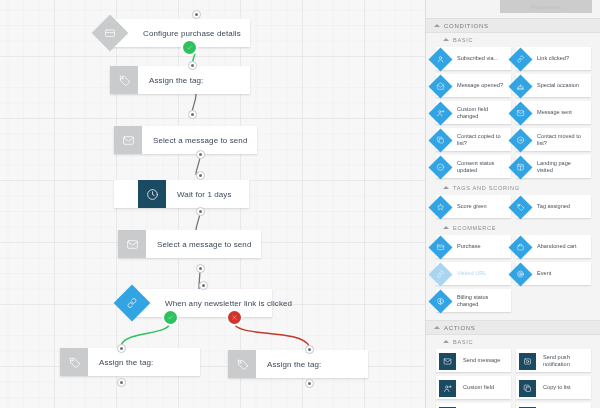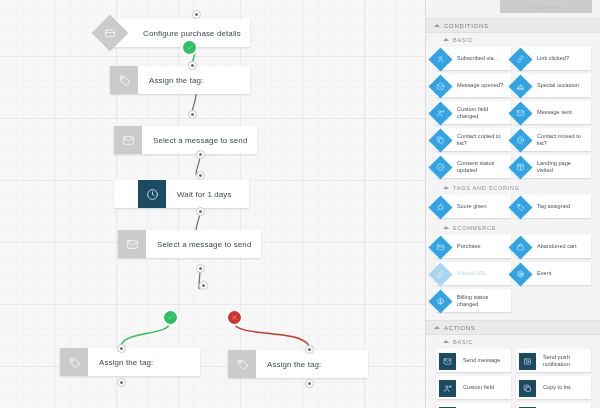--- a/index.html
+++ b/index.html
@@ -331,20 +331,29 @@
       <div class="node-icon-box">
         <svg class="ic" viewBox="0 0 24 24">
             <rect x="3" y="5" width="18" height="14" rx="2"></rect>
             <path d="M3 7l9 6 9-6"></path>
           </svg>
       </div>
       <div class="node-label">Select a message to send</div>
     </div>
     <div class="port" style="left:196px; top:264px;"></div>
 
+    <div class="node diamond-node" style="left:132px; top:289px; width:140px;">
+      <div class="node-diamond active">
+        <svg class="ic" viewBox="0 0 24 24">
+            <path d="M10 13a4 4 0 005.7 0l3-3a4 4 0 10-5.7-5.7L11.4 6"></path>
+            <path d="M14 11a4 4 0 00-5.7 0l-3 3A4 4 0 1011 19.7L12.6 18"></path>
+          </svg>
+      </div>
+      <div class="node-label">When any newsletter link is clicked</div>
+    </div>
     <div class="port" style="left:199px; top:281px;"></div>
     <div class="badge yes" style="left:164px; top:311px;">
       <svg class="ic" viewBox="0 0 24 24">
           <path d="M5 13l4 4L19 7"></path>
         </svg>
     </div>
     <div class="badge no" style="left:228px; top:311px;">
       <svg class="ic" viewBox="0 0 24 24">
           <path d="M6 6l12 12M18 6L6 18"></path>
         </svg>

